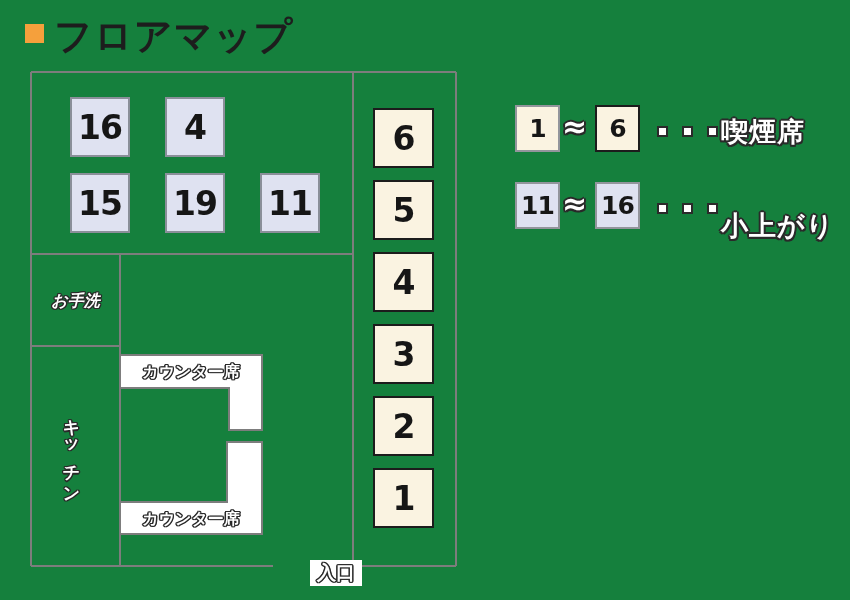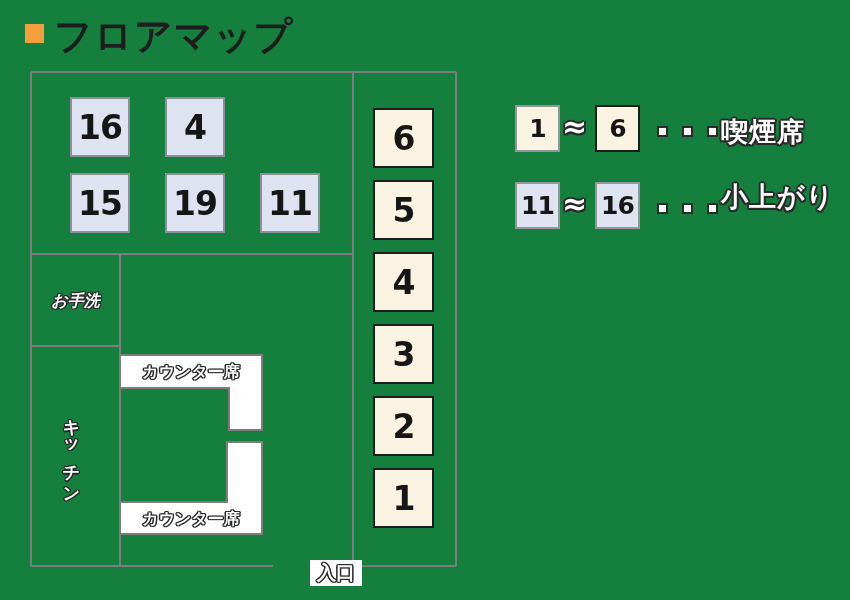--- a/index.html
+++ b/index.html
@@ -141,15 +141,15 @@
   <div class="legend-box lb-lav bd-gray" style="left:515px;top:182px;">
     <span class="num">11</span>
   </div>
   <div class="approx otext-lg" style="left:562px;top:189px;">≈</div>
   <div class="legend-box lb-lav bd-gray" style="left:595px;top:182px;">
     <span class="num">16</span>
   </div>
   <span class="legend-dot" style="left:657px;top:203px;"></span>
   <span class="legend-dot" style="left:682px;top:203px;"></span>
   <span class="legend-dot" style="left:707px;top:203px;"></span>
-  <div class="legend-label otext-lg" style="left:721px;top:179px;">小上がり</div>
+  <div class="legend-label otext-lg" style="left:721px;top:208px;">小上がり</div>
 
 </div>
 
 </body></html>

